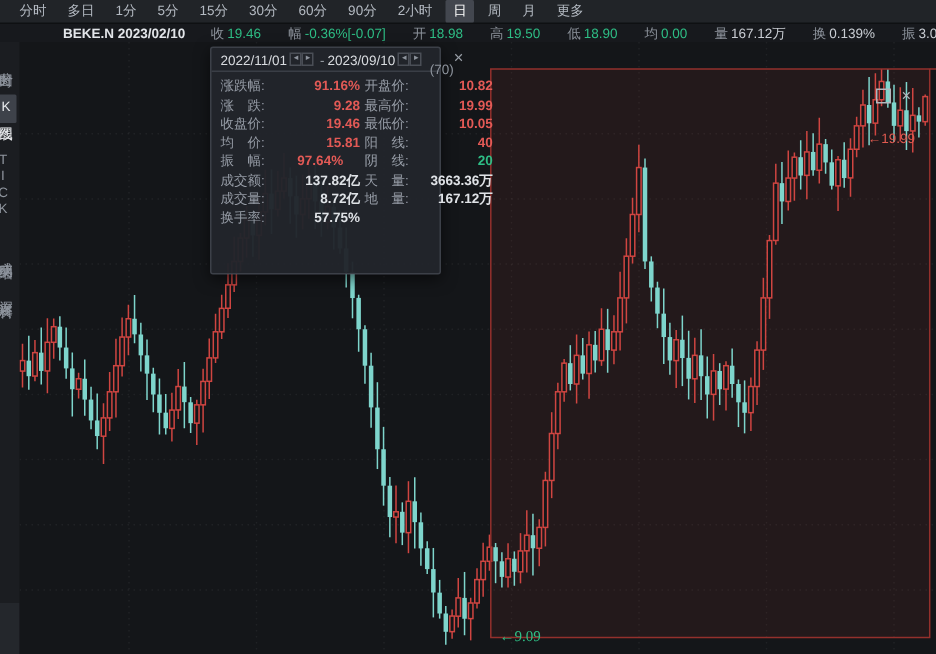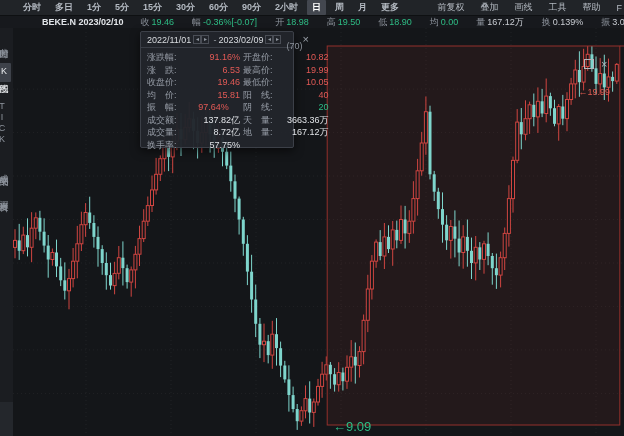--- a/index.html
+++ b/index.html
@@ -5,21 +5,21 @@
   html,body{margin:0;padding:0;background:#141619;}
   body{width:624px;height:436px;overflow:hidden;position:relative;
        font-family:"Liberation Sans","DejaVu Sans",sans-serif;
        -webkit-font-smoothing:antialiased;}
   .app{position:absolute;inset:0;}
 
   
   .toolbar{position:absolute;left:0;top:0;width:624px;height:15px;
     background:#212428;border-bottom:1px solid #0e1012;
     display:flex;align-items:center;font-size:9px;color:#b4bac2;}
-  .tabs{display:flex;align-items:center;padding-left:16px;font-weight:bold;}
+  .tabs{display:flex;align-items:center;padding-left:6px;}
   .tab{padding:1px 5px;margin:0 2px;cursor:default;white-space:nowrap;}
   .tab.active{background:#43474f;color:#ffffff;border-radius:1px;}
   .menus{margin-left:auto;display:flex;align-items:center;padding-right:0;}
   .menu-item{padding:1px 6px;margin:0 2px;white-space:nowrap;}
   .menu-item.clipped{margin-right:-4px;}
 
   
   .statusbar{position:absolute;left:0;top:16px;width:624px;height:12px;
     background:#17191d;display:flex;align-items:center;font-size:9px;
     white-space:nowrap;overflow:hidden;}
@@ -34,42 +34,42 @@
   .side-item{writing-mode:vertical-rl;text-orientation:upright;
     font-size:9px;letter-spacing:1px;color:#8f959e;margin:8px 0 8px -4px;
     padding:3px 1px;white-space:nowrap;}
   .side-item.active{background:#3e424a;color:#e8eaed;border-radius:1px;}
   .side-bottom{position:absolute;left:0;bottom:0;width:13px;height:34px;background:#24272c;}
 
   
   .chart-region{position:absolute;left:13px;top:28px;width:611px;height:408px;}
   #chart-svg{position:absolute;left:0;top:0;}
   .max-label{position:absolute;right:14px;top:11px;color:#e05a50;font-size:9px;z-index:3;margin-top:48px;}
-  .min-label{position:absolute;left:320px;top:391px;color:#2ebd85;font-size:13px;z-index:3;}
+  .min-label{position:absolute;left:320px;top:391px;color:#2ebd85;font-size:10px;z-index:3;font-family:Liberation Serif, serif;}
   .box-controls{position:absolute;left:571px;top:31px;display:flex;gap:7px;
     align-items:center;z-index:3;color:#b3b7bd;}
   .bc-square{width:8px;height:8px;border:1px solid #b3b7bd;display:inline-block;}
   .bc-x{font-size:11px;line-height:10px;}
 
   
-  .stats-panel{position:absolute;left:127px;top:3px;width:154px;height:117px;
+  .stats-panel{position:absolute;left:127px;top:3px;width:154px;height:152px;
     background:rgba(34,37,43,0.97);border:1px solid #3c4048;border-radius:2px;
     box-shadow:0 3px 10px rgba(0,0,0,0.55);z-index:5;box-sizing:border-box;}
   .panel-header{display:flex;align-items:center;height:15px;padding:0 6px;
     border-bottom:1px solid #3a3e46;color:#d8dbdf;font-size:9px;white-space:nowrap;}
   .stepper{display:inline-flex;margin:0 2px;}
   .stepper span{display:inline-block;border:1px solid #4a4e56;color:#8d939c;
     font-size:6px;line-height:7px;width:6px;height:7px;text-align:center;}
   .dash{margin:0 2px;color:#9aa0a8;}
   .count{color:#8d939c;margin-left:3px;margin-top:12px;}
   .close{margin-left:auto;color:#9aa0a8;font-size:11px;line-height:11px;cursor:default;}
   .panel-grid{display:grid;grid-template-columns:40px 56px 44px 1fr;
     padding:3px 6px 0 6px;font-size:9px;line-height:12.5px;}
   .pl{color:#969ca6;white-space:nowrap;}
-  .pv{text-align:right;padding-right:3px;white-space:nowrap;font-weight:normal;}
+  .pv{text-align:right;padding-right:3px;white-space:nowrap;font-weight:bold;}
 </style>
 </head>
 <body>
 
 <div class="app">
 
   <div class="toolbar">
     <div class="tabs" id="period-tabs">
         <span class="tab">分时</span>
         <span class="tab">多日</span>
@@ -77,28 +77,20 @@
         <span class="tab">5分</span>
         <span class="tab">15分</span>
         <span class="tab">30分</span>
         <span class="tab">60分</span>
         <span class="tab">90分</span>
         <span class="tab">2小时</span>
         <span class="tab active">日</span>
         <span class="tab">周</span>
         <span class="tab">月</span>
         <span class="tab">更多</span>
-      </div>
-    <div class="menus" id="toolbar-menus">
-        <span class="menu-item">前复权</span>
-        <span class="menu-item">叠加</span>
-        <span class="menu-item">画线</span>
-        <span class="menu-item">工具</span>
-        <span class="menu-item">帮助</span>
-        <span class="menu-item clipped">F</span>
       </div>
   </div>
 
   <div class="statusbar">
     <span class="sym">BEKE.N 2023/02/10</span>
     <span id="status-fields"><span class="sf"><span class="lb">收</span><span class="vl" style="color: rgb(46, 189, 133);">19.46</span></span><span class="sf"><span class="lb">幅</span><span class="vl" style="color: rgb(46, 189, 133);">-0.36%[-0.07]</span></span><span class="sf"><span class="lb">开</span><span class="vl" style="color: rgb(46, 189, 133);">18.98</span></span><span class="sf"><span class="lb">高</span><span class="vl" style="color: rgb(46, 189, 133);">19.50</span></span><span class="sf"><span class="lb">低</span><span class="vl" style="color: rgb(46, 189, 133);">18.90</span></span><span class="sf"><span class="lb">均</span><span class="vl" style="color: rgb(46, 189, 133);">0.00</span></span><span class="sf"><span class="lb">量</span><span class="vl" style="color: rgb(201, 205, 211);">167.12万</span></span><span class="sf"><span class="lb">换</span><span class="vl" style="color: rgb(201, 205, 211);">0.139%</span></span><span class="sf"><span class="lb">振</span><span class="vl" style="color: rgb(201, 205, 211);">3.05%</span></span></span>
   </div>
 
   <div class="sidebar" id="sidebar">
     <div class="side-bottom"></div>
@@ -436,35 +428,35 @@
     </div>
 
     <div class="stats-panel">
       <div class="panel-header">
         <span>2022/11/01</span>
         <span class="stepper">
           <span>◂</span>
           <span>▸</span>
         </span>
         <span class="dash">-</span>
-        <span>2023/02/09</span>
+        <span>2023/09/10</span>
         <span class="stepper">
           <span>◂</span>
           <span>▸</span>
         </span>
         <span class="count">(70)</span>
         <span class="close">×</span>
       </div>
       <div class="panel-grid" id="panel-grid">
           <span class="pl">涨跌幅:</span>
           <span class="pv" style="color: rgb(227, 90, 86);">91.16%</span>
           <span class="pl">开盘价:</span>
           <span class="pv" style="color: rgb(227, 90, 86);">10.82</span>
           <span class="pl">涨　跌:</span>
-          <span class="pv" style="color: rgb(227, 90, 86);">6.53</span>
+          <span class="pv" style="color: rgb(227, 90, 86);">9.28</span>
           <span class="pl">最高价:</span>
           <span class="pv" style="color: rgb(227, 90, 86);">19.99</span>
           <span class="pl">收盘价:</span>
           <span class="pv" style="color: rgb(227, 90, 86);">19.46</span>
           <span class="pl">最低价:</span>
           <span class="pv" style="color: rgb(227, 90, 86);">10.05</span>
           <span class="pl">均　价:</span>
           <span class="pv" style="color: rgb(227, 90, 86); text-align: right;">15.81</span>
           <span class="pl">阳　线:</span>
           <span class="pv" style="color: rgb(227, 90, 86);">40</span>

